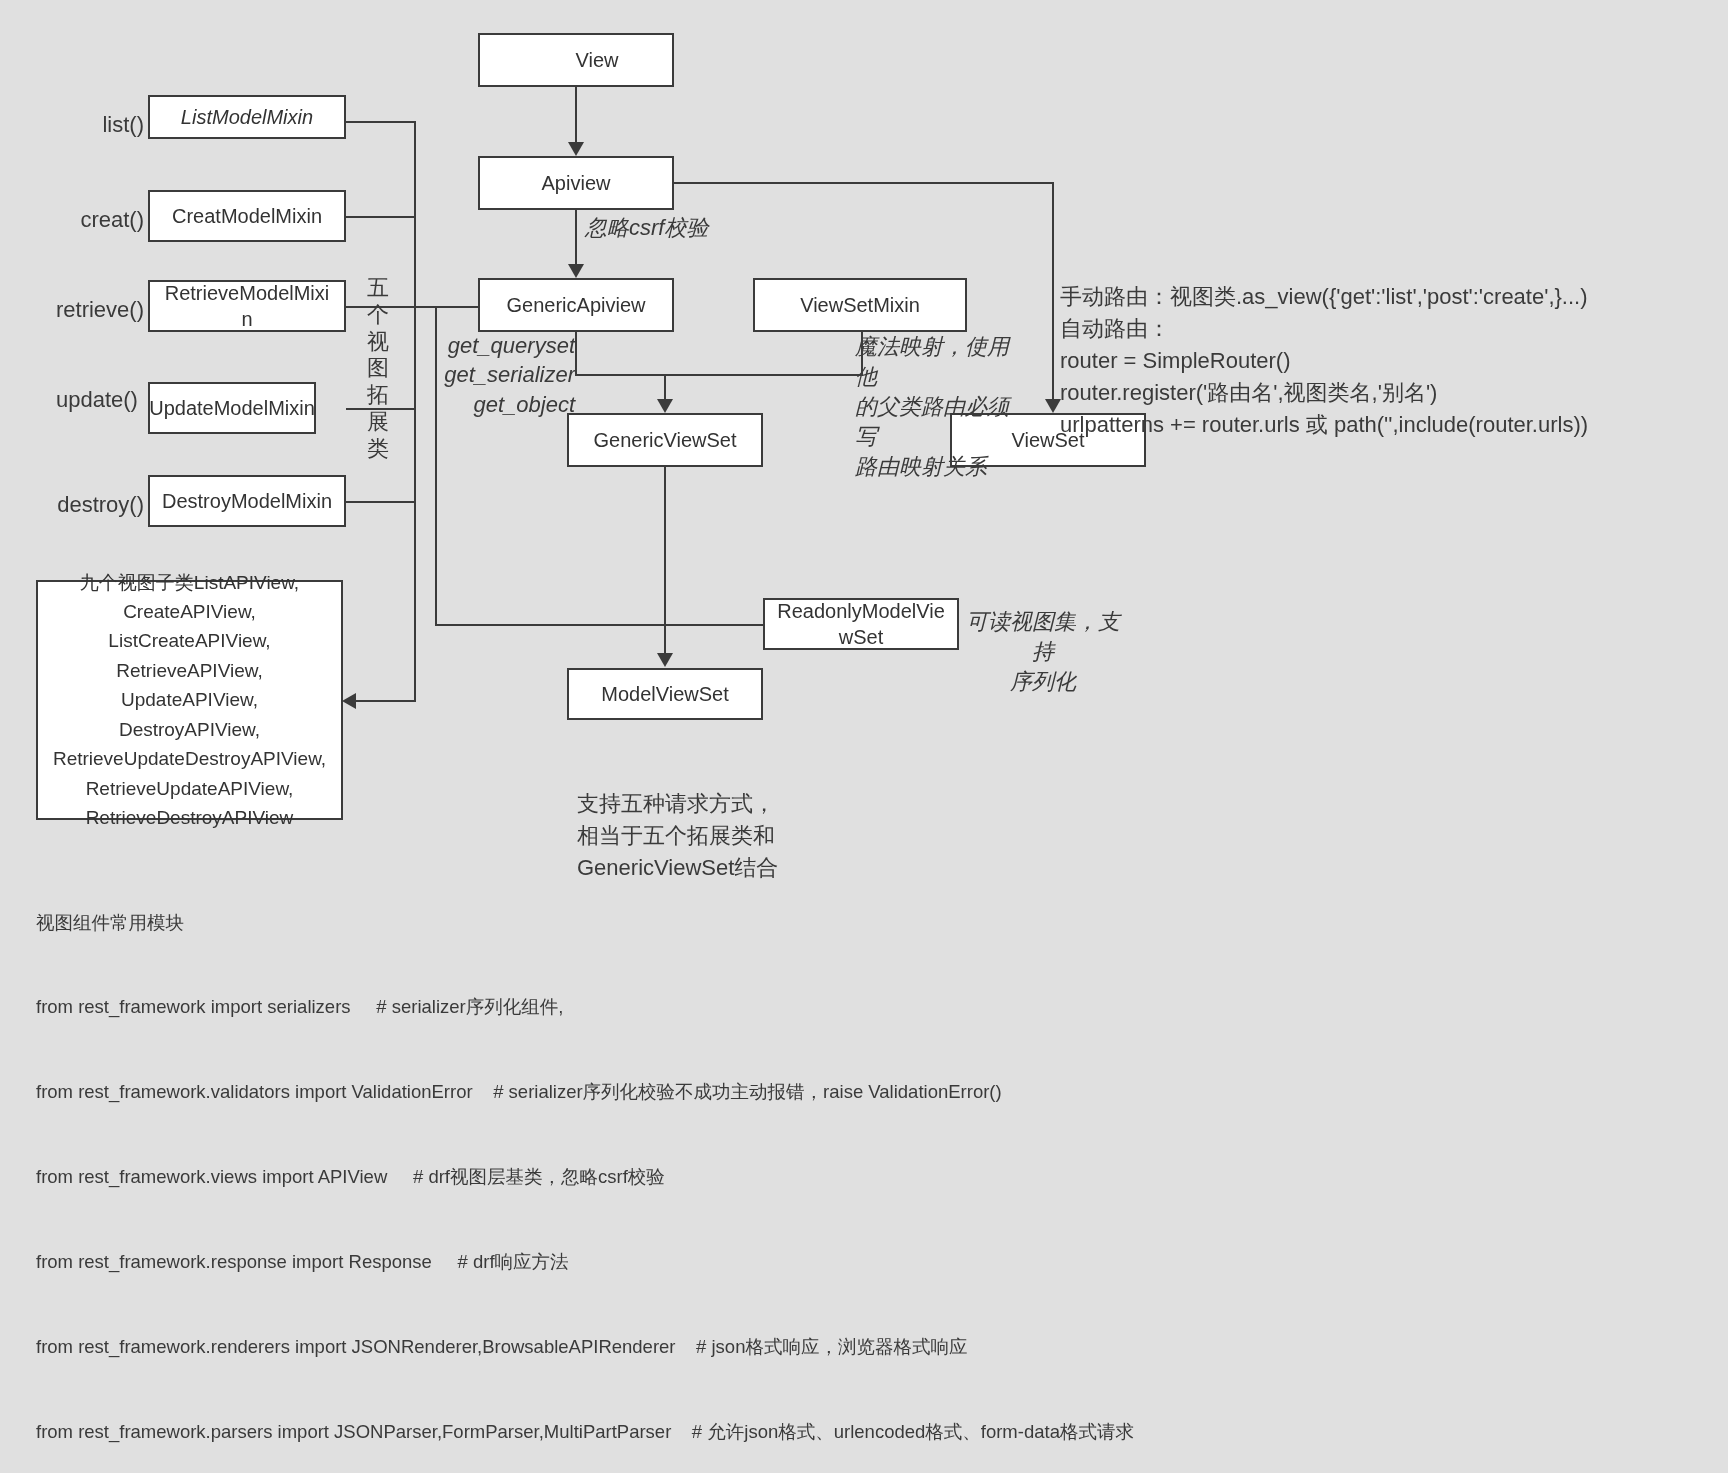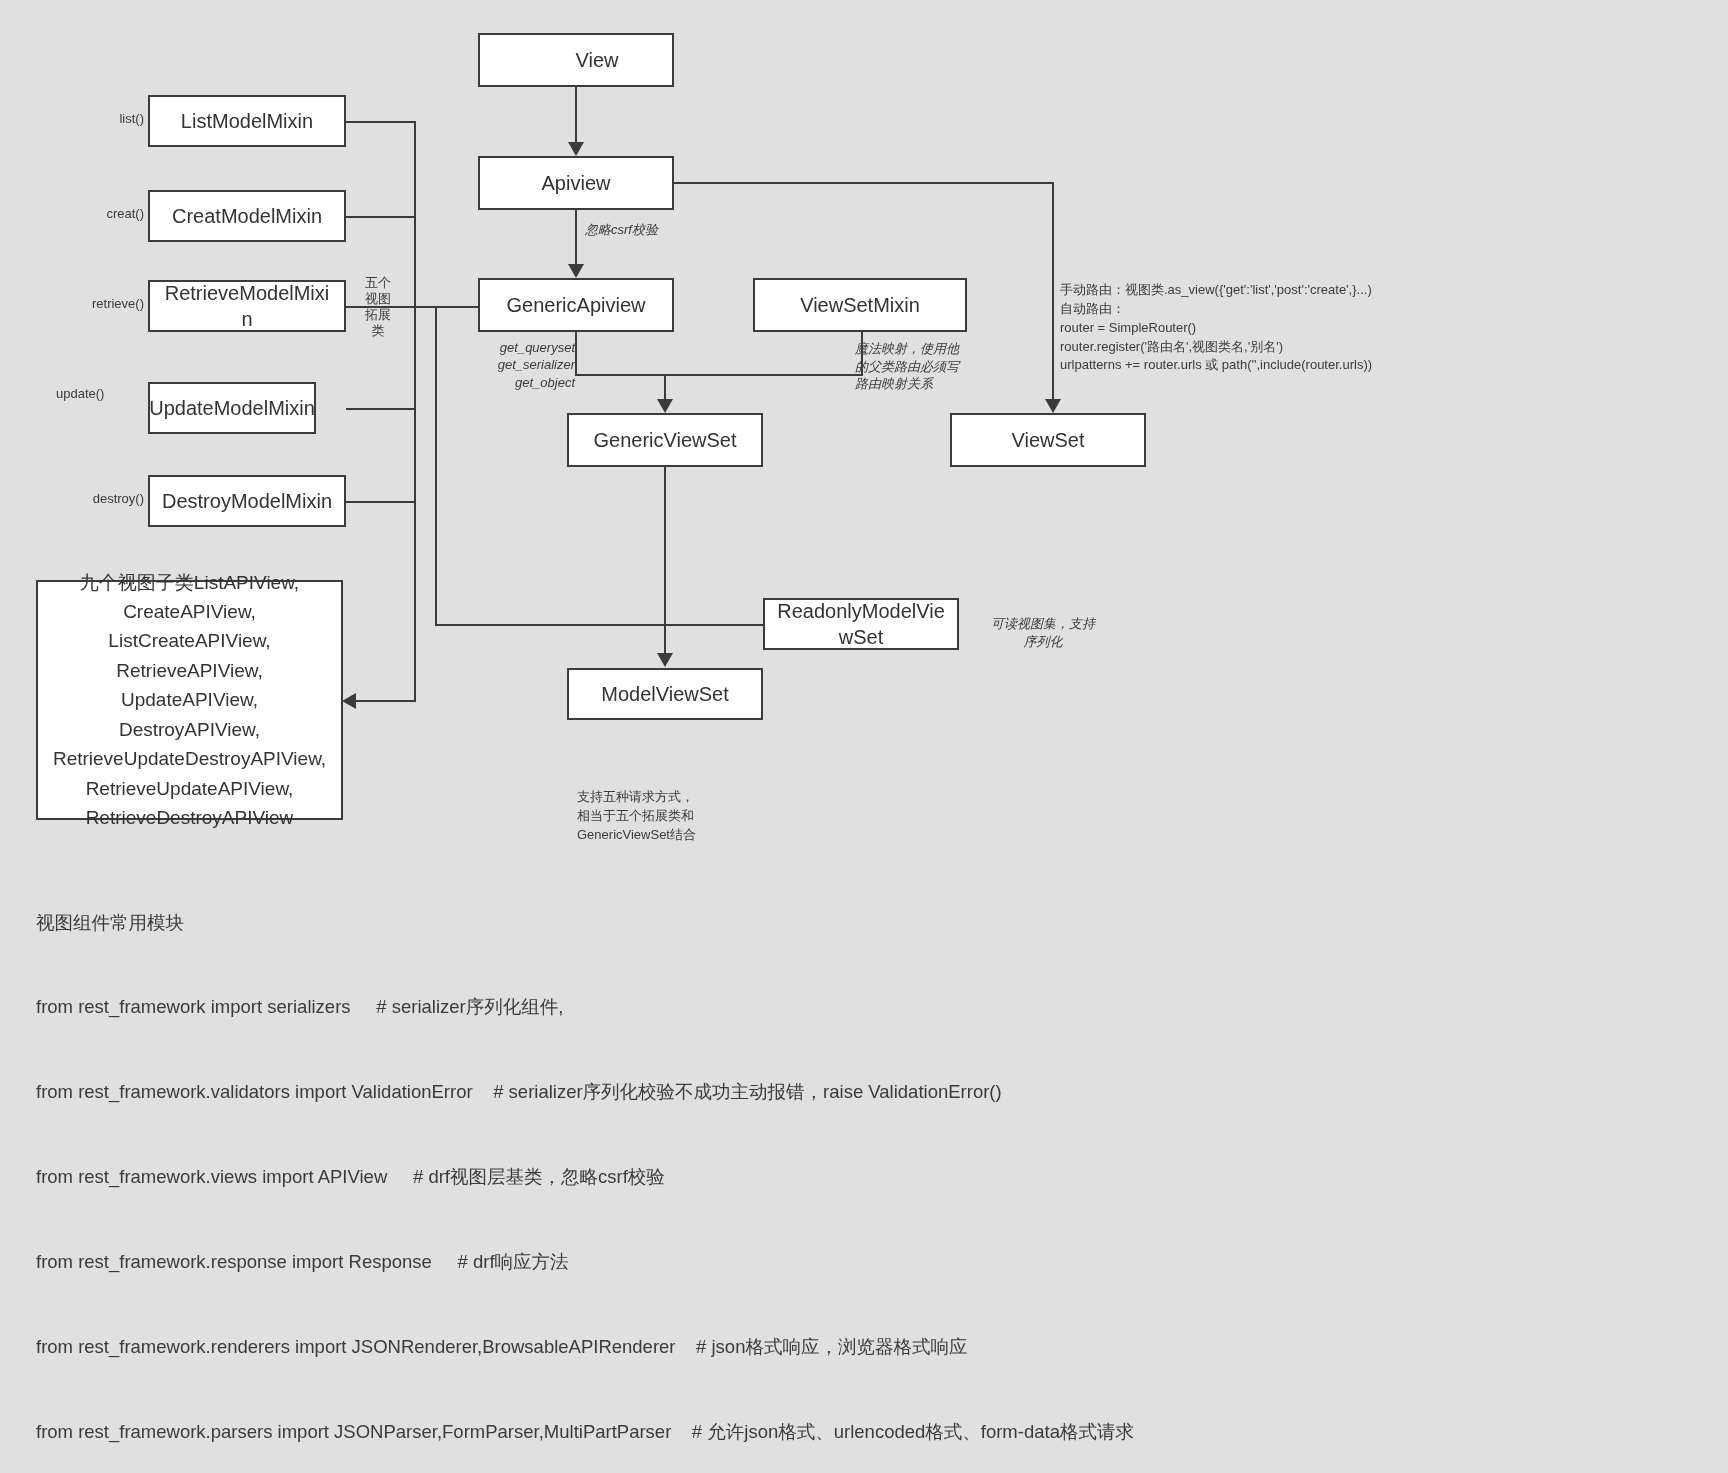--- a/index.html
+++ b/index.html
@@ -36,26 +36,26 @@
     font-size:19px;
     line-height:1.55;
     color:#333;
     white-space:pre-line;
     padding:6px 8px;
   }
 
   
   .lbl{
     position:absolute;
-    font-size:13px;
+    font-size:22px;
     color:#3a3a3a;
     white-space:pre-line;
     line-height:1.35;
   }
-  .lbl.italic{font-style:italic;margin-top:8px;}
+  .lbl.italic{font-style:italic;}
   .lbl.center{text-align:center;}
   .lbl.right{text-align:right;}
 
   
   .hline{position:absolute;background:#3b3b3b;height:2px;}
   .vline{position:absolute;background:#3b3b3b;width:2px;}
   .arrow-down{
     position:absolute;width:0;height:0;
     border-left:8px solid transparent;
     border-right:8px solid transparent;
@@ -94,21 +94,21 @@
 
   <div class="box" style="left:567px;top:413px;width:196px;height:54px;">GenericViewSet</div>
 
   <div class="box" style="left:950px;top:413px;width:196px;height:54px;">ViewSet</div>
 
   <div class="box two-line" style="left:763px;top:598px;width:196px;height:52px;white-space:pre-line;">ReadonlyModelVie
 wSet</div>
 
   <div class="box" style="left:567px;top:668px;width:196px;height:52px;">ModelViewSet</div>
 
-  <div class="box" style="left:148px;top:95px;width:198px;height:52px;">ListModelMixin</div>
+  <div class="box" style="left:148px;top:95px;width:198px;height:44px;font-style:italic;">ListModelMixin</div>
 
   <div class="box" style="left:148px;top:190px;width:198px;height:52px;">CreatModelMixin</div>
 
   <div class="box two-line" style="left:148px;top:280px;width:198px;height:52px;white-space:pre-line;">RetrieveModelMixi
 n</div>
 
   <div class="box" style="left:148px;top:382px;width:168px;height:52px;">UpdateModelMixin</div>
 
   <div class="box" style="left:148px;top:475px;width:198px;height:52px;">DestroyModelMixin</div>
 

